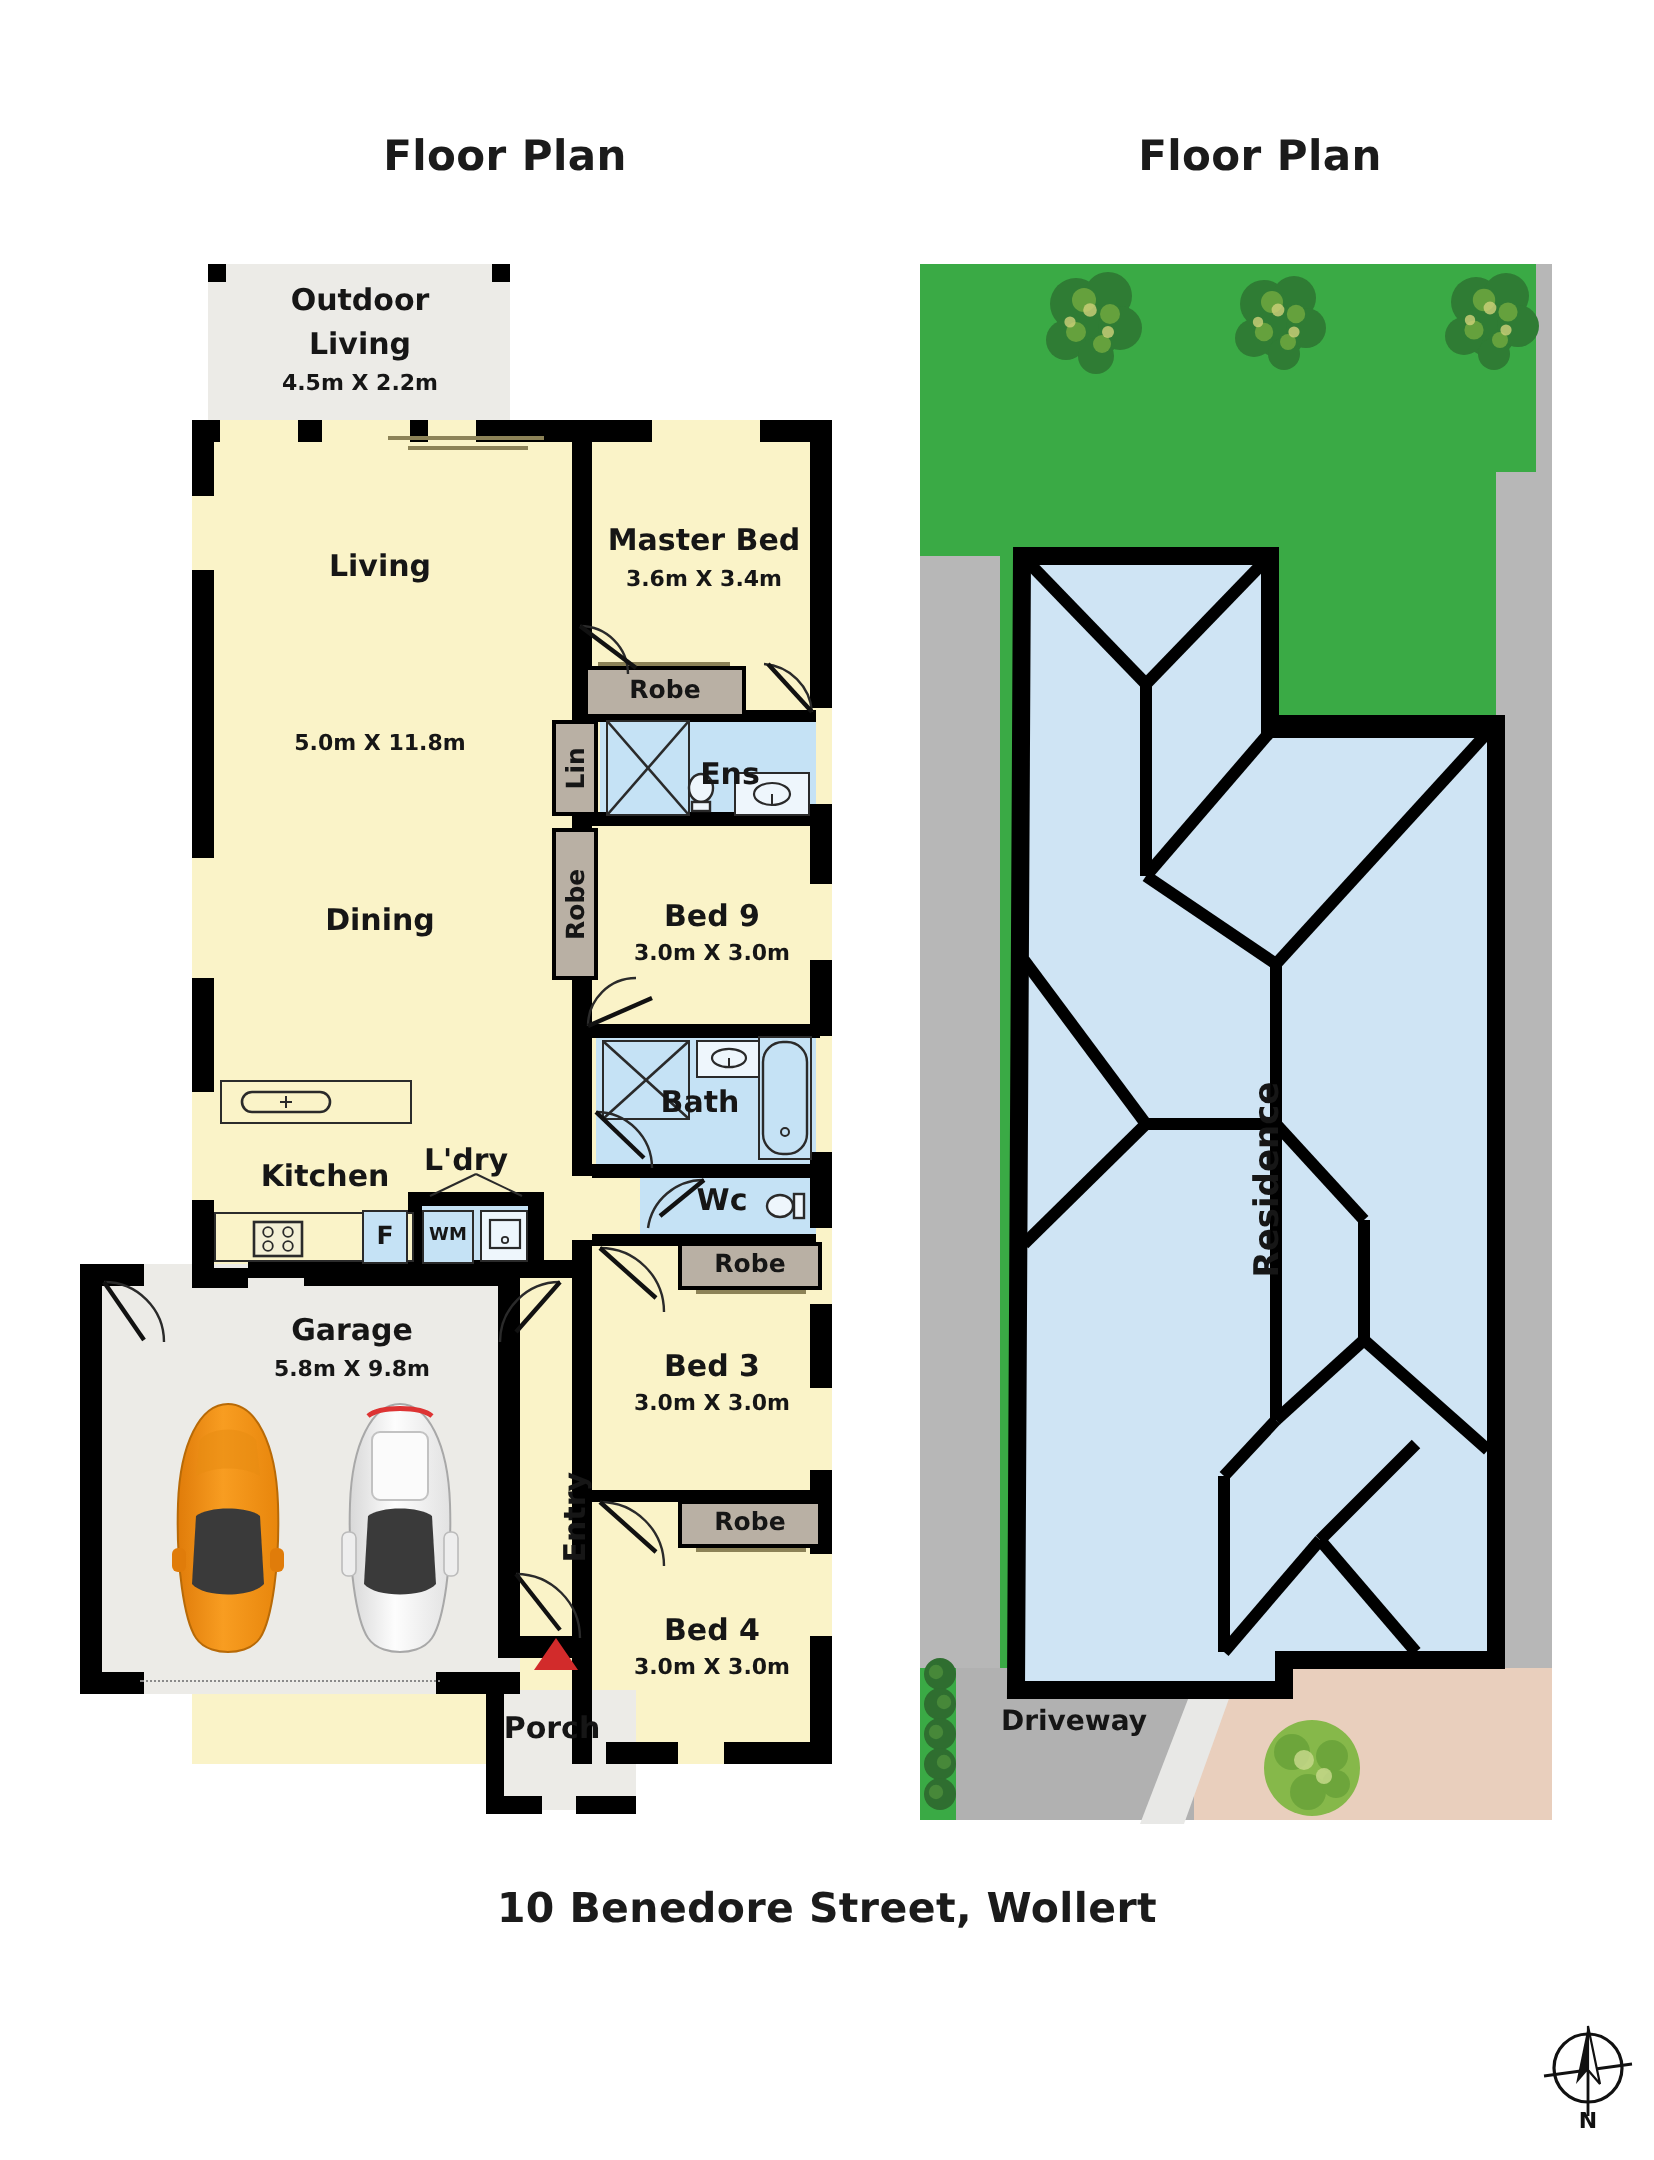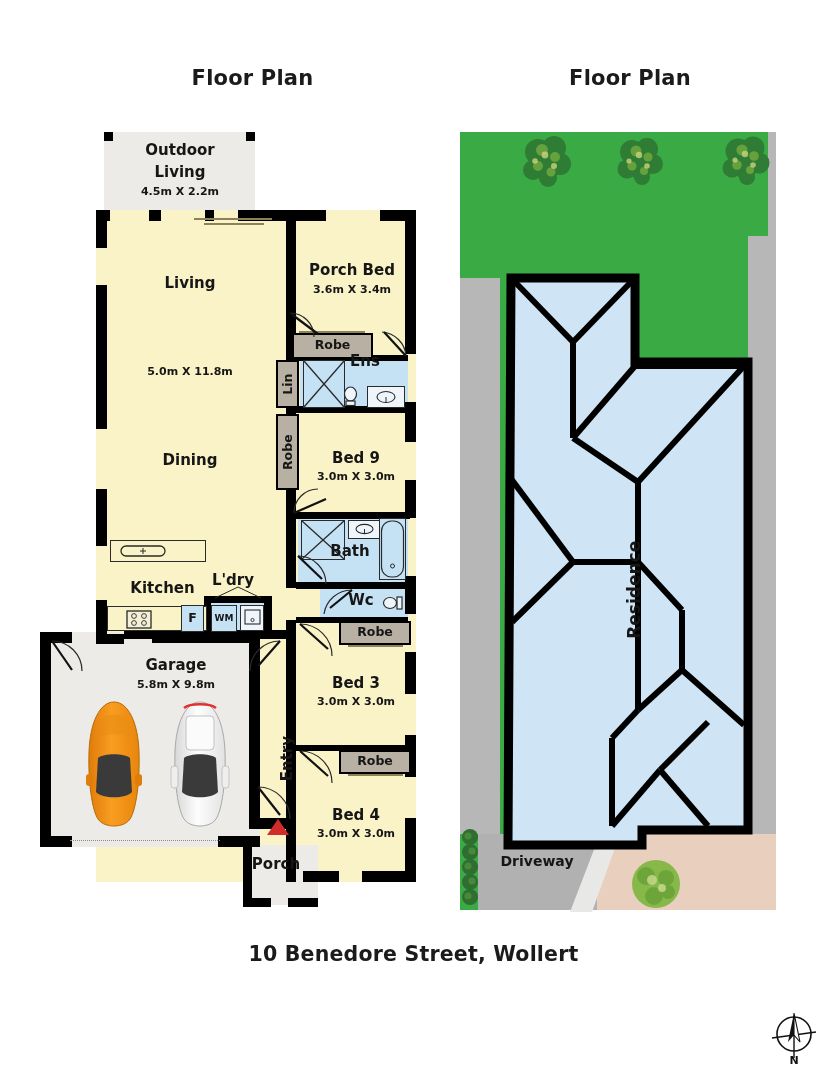--- a/index.html
+++ b/index.html
@@ -165,21 +165,21 @@
     <svg style="left:343px;top:386px;width:15px;height:22px;" viewBox="0 0 15 22">
       <ellipse cx="7.5" cy="8" rx="6" ry="7" fill="#eef6fc" stroke="#2a2a2a" stroke-width="1.2"></ellipse>
       <rect x="3" y="15" width="9" height="4.5" fill="#eef6fc" stroke="#2a2a2a" stroke-width="1.2"></rect>
     </svg>
 
     <div class="fx-white" style="left:367px;top:386px;width:38px;height:22px;"></div>
     <svg style="left:374px;top:390px;width:24px;height:15px;" viewBox="0 0 24 15">
       <ellipse cx="12" cy="7" rx="9" ry="5.5" fill="none" stroke="#2a2a2a" stroke-width="1.1"></ellipse>
       <line x1="12" y1="7" x2="12" y2="13" stroke="#2a2a2a" stroke-width="1"></line>
     </svg>
-    <div class="lbl room-name" style="left:330px;top:353px;width:70px;">Ens</div>
+    <div class="lbl room-name" style="left:330px;top:379px;width:70px;">Ens</div>
 
     <div class="fx" style="left:301px;top:520px;width:44px;height:40px;"></div>
     <svg style="left:301px;top:520px;width:44px;height:40px;" viewBox="0 0 44 40">
       <line x1="1" y1="1" x2="43" y2="39" stroke="#2a2a2a" stroke-width="1.3"></line>
       <line x1="43" y1="1" x2="1" y2="39" stroke="#2a2a2a" stroke-width="1.3"></line>
     </svg>
     <div class="fx-white" style="left:348px;top:520px;width:33px;height:19px;"></div>
     <svg style="left:353px;top:523px;width:23px;height:13px;" viewBox="0 0 23 13">
       <ellipse cx="11.5" cy="6" rx="8.5" ry="4.6" fill="none" stroke="#2a2a2a" stroke-width="1.1"></ellipse>
       <line x1="11.5" y1="6" x2="11.5" y2="11" stroke="#2a2a2a" stroke-width="1"></line>
@@ -225,21 +225,21 @@
     <svg style="left:212px;top:587px;width:52px;height:12px;" viewBox="0 0 52 12">
       <line x1="26" y1="0" x2="3" y2="11" stroke="#2a2a2a" stroke-width="1"></line>
       <line x1="26" y1="0" x2="49" y2="11" stroke="#2a2a2a" stroke-width="1"></line>
     </svg>
 
     <div class="lbl room-name" style="left:120px;top:275px;width:140px;">Living</div>
     <div class="lbl dim" style="left:120px;top:366px;width:140px;">5.0m X 11.8m</div>
     <div class="lbl room-name" style="left:120px;top:452px;width:140px;">Dining</div>
     <div class="lbl room-name" style="left:125px;top:580px;width:75px;">Kitchen</div>
 
-    <div class="lbl room-name" style="left:292px;top:262px;width:120px;">Porch Bed</div>
+    <div class="lbl room-name" style="left:292px;top:262px;width:120px;">Master Bed</div>
     <div class="lbl dim" style="left:292px;top:284px;width:120px;">3.6m X 3.4m</div>
 
     <div class="lbl room-name" style="left:308px;top:450px;width:96px;">Bed 9</div>
     <div class="lbl dim" style="left:308px;top:471px;width:96px;">3.0m X 3.0m</div>
 
     <div class="lbl room-name" style="left:308px;top:675px;width:96px;">Bed 3</div>
     <div class="lbl dim" style="left:308px;top:696px;width:96px;">3.0m X 3.0m</div>
 
     <div class="lbl room-name" style="left:308px;top:807px;width:96px;">Bed 4</div>
     <div class="lbl dim" style="left:308px;top:828px;width:96px;">3.0m X 3.0m</div>

